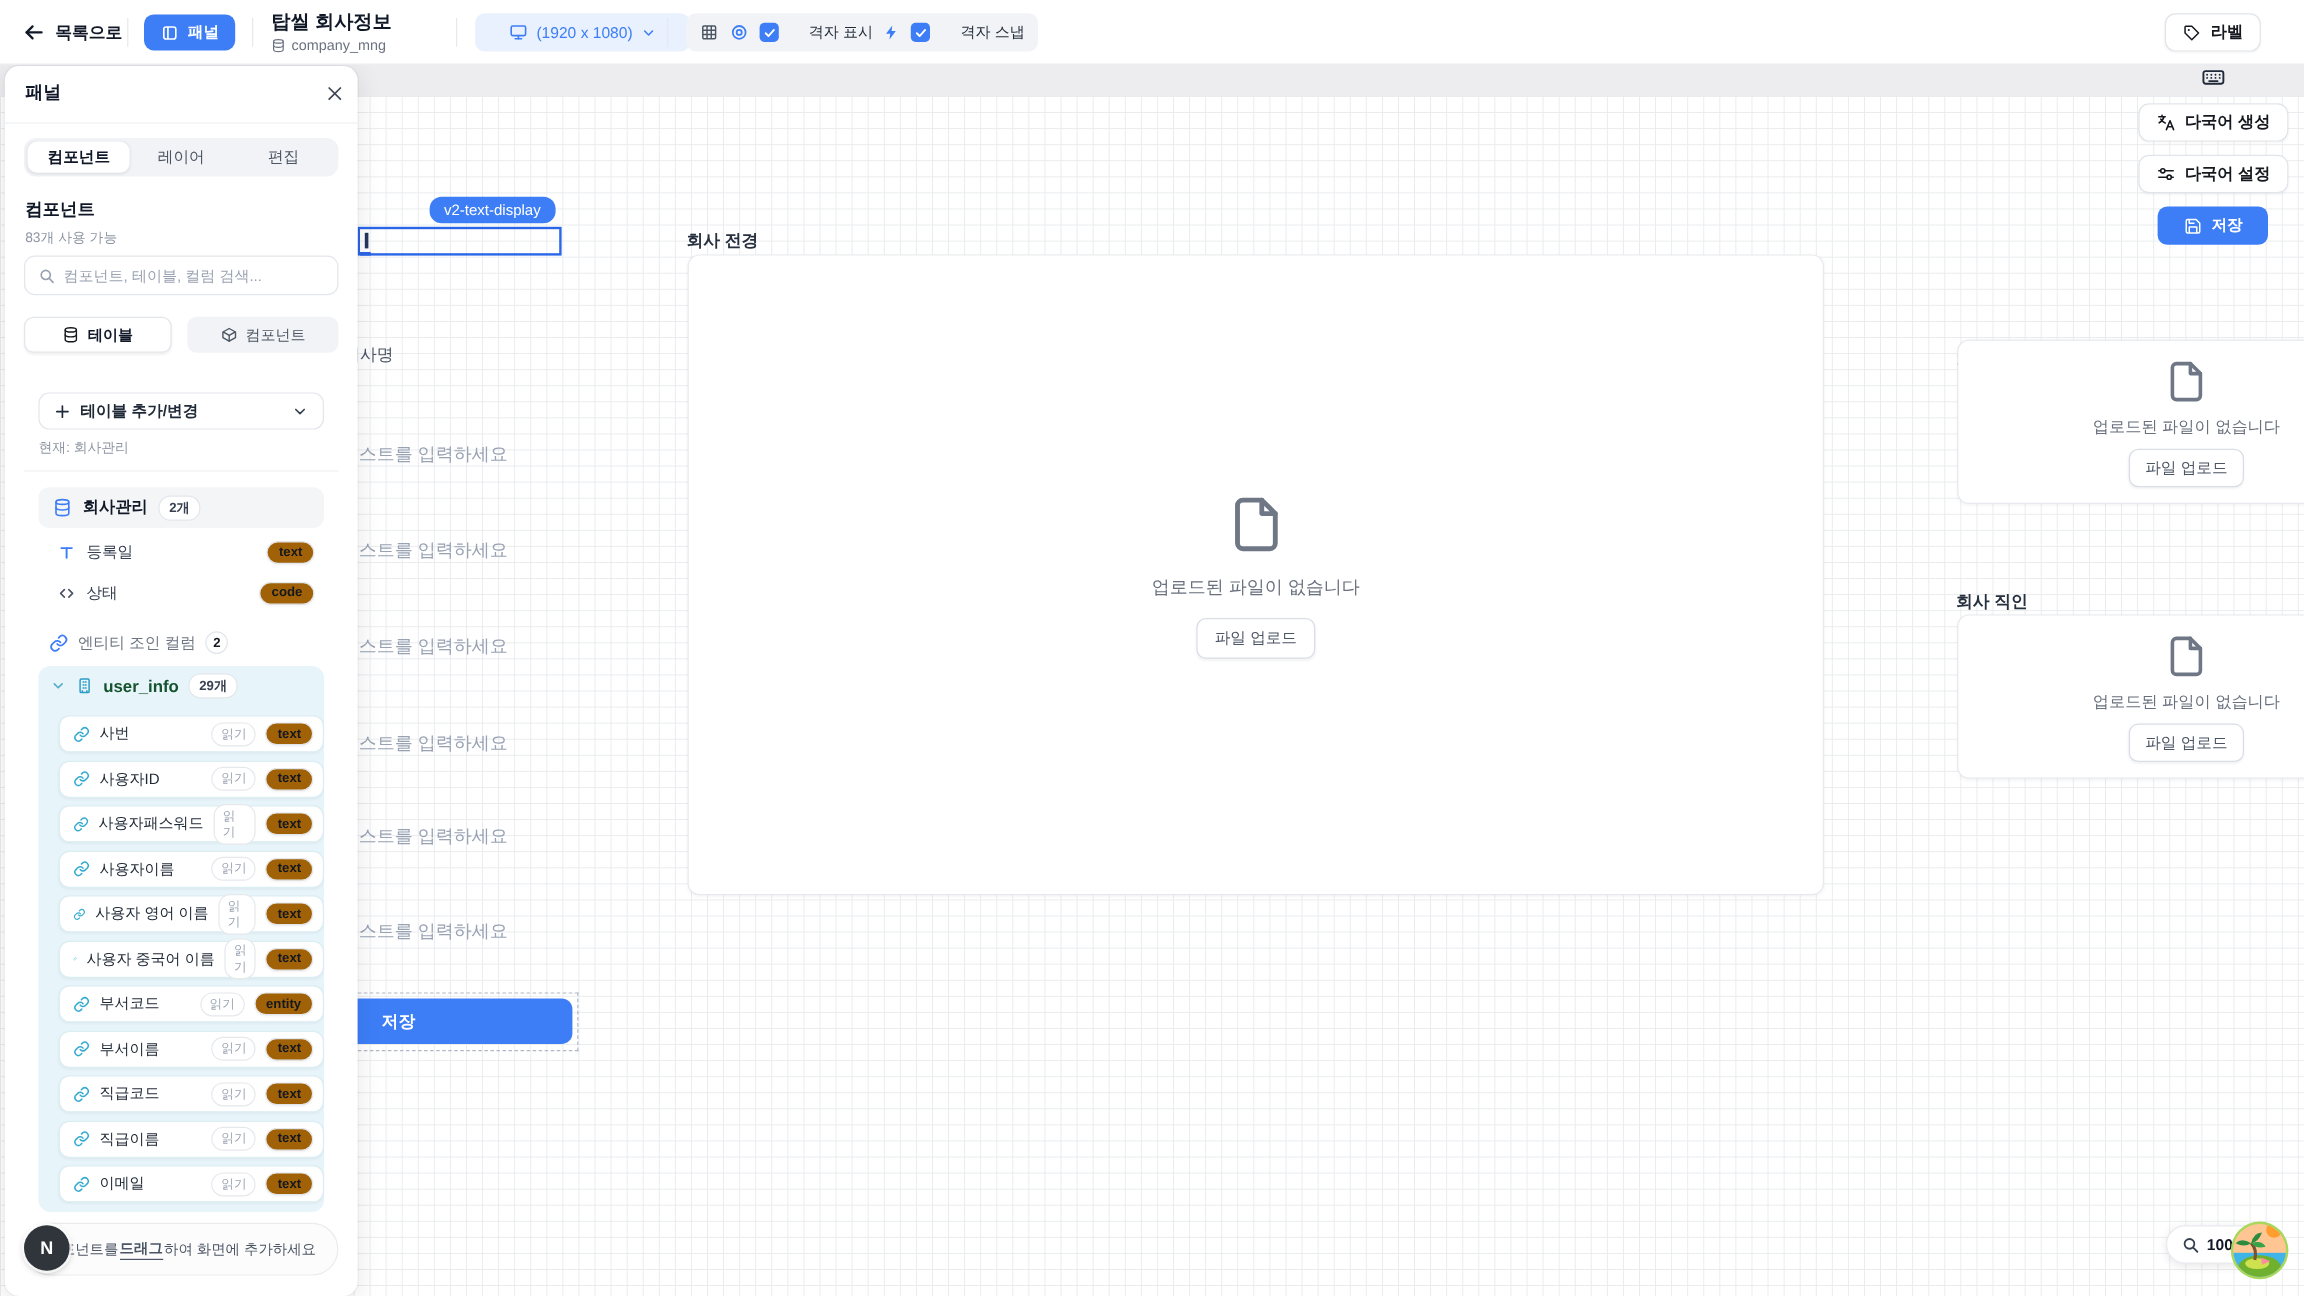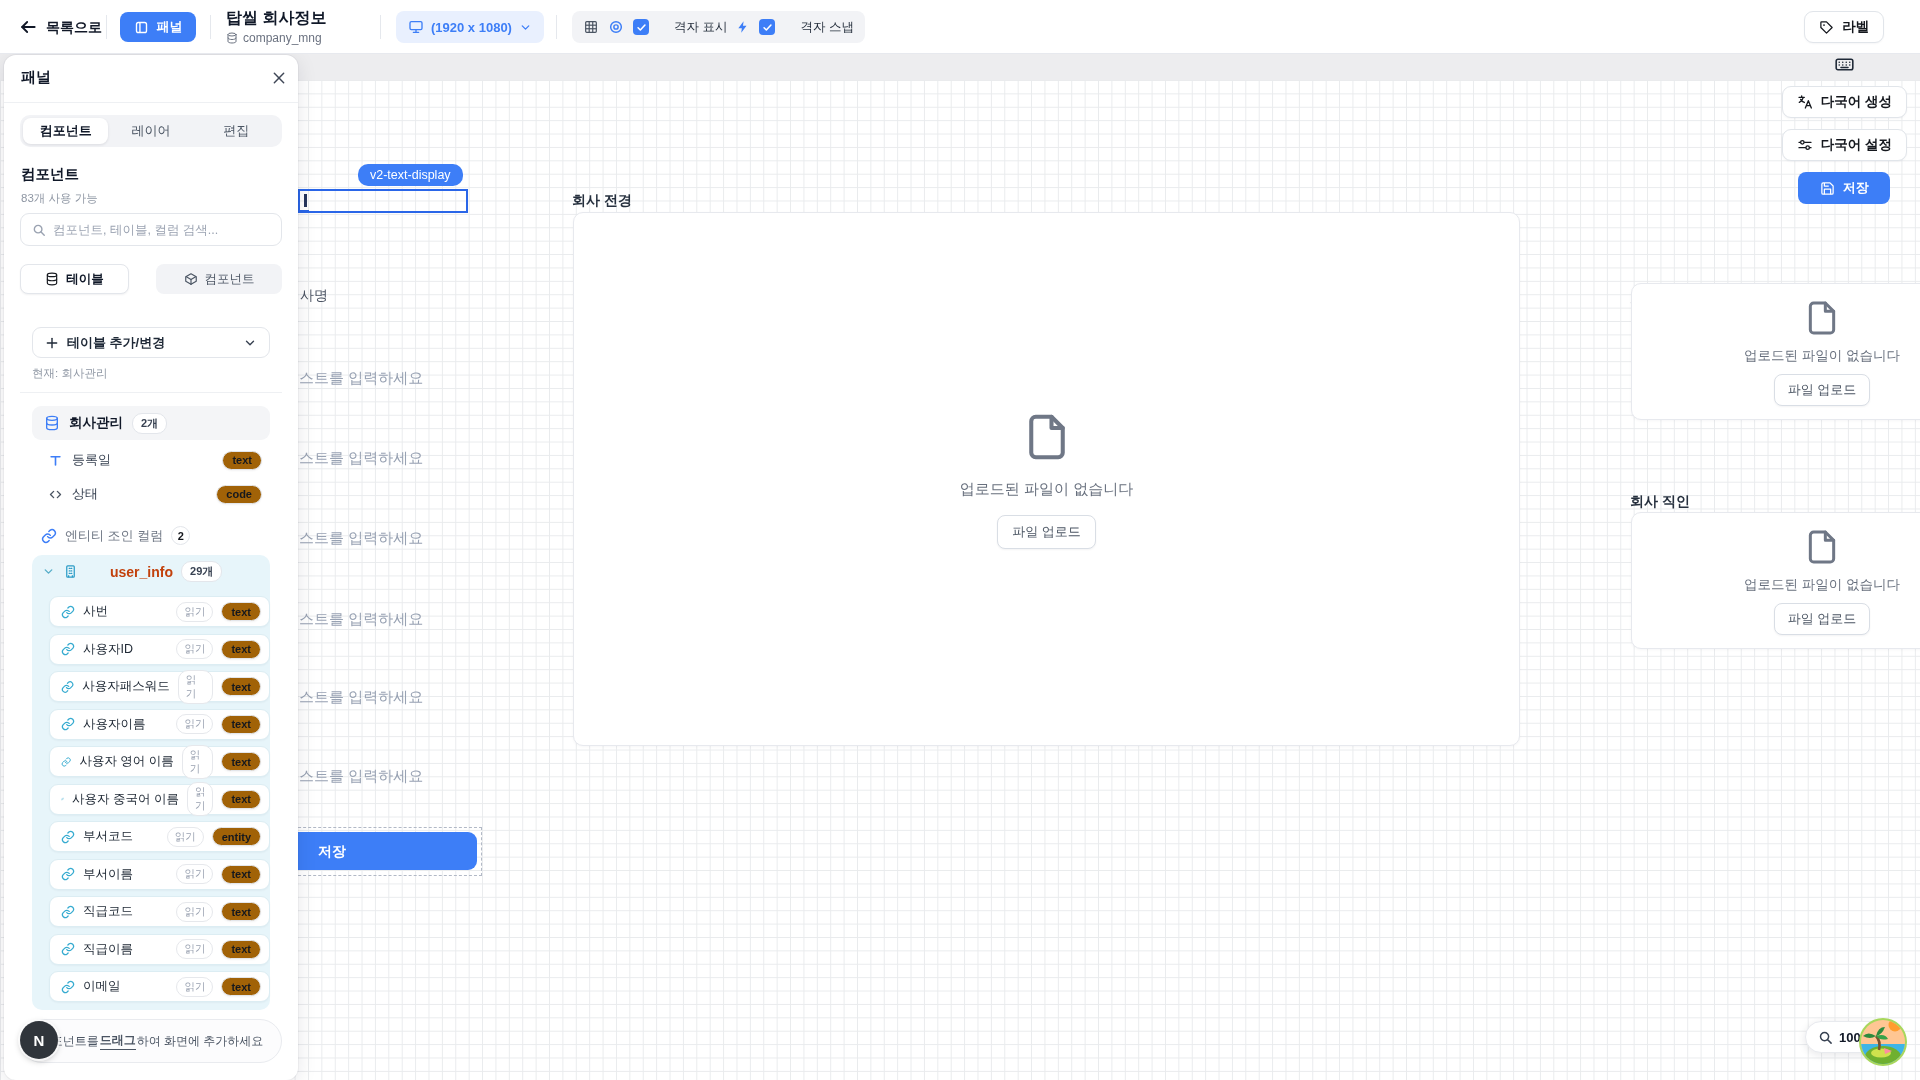--- a/index.html
+++ b/index.html
@@ -11,21 +11,21 @@
   #header { position:absolute; left:0; top:0; width:1920px; height:54px; background:#fff;
     border-bottom:1px solid #e7e9ee; z-index:30; }
   .vdiv { position:absolute; top:15px; width:1px; height:24px; background:#e5e8ed; }
   .icon-btn { display:inline-flex; align-items:center; justify-content:center; cursor:pointer; color:#1f2937; }
   .hdr-blue-btn { display:inline-flex; align-items:center; gap:8px; background:#3d7ef7; color:#fff;
     border-radius:8px; font-size:13px; font-weight:700; justify-content:center; }
   .hdr-white-btn { display:inline-flex; align-items:center; gap:8px; background:#fff; color:#15181e;
     border:1px solid #e1e5ea; border-radius:9px; font-size:13.5px; font-weight:600; height:32px;
     padding:0 14px; box-shadow:0 1px 2px rgba(16,24,40,.04); }
   .screen-pill { position:absolute; left:396px; top:11px; height:32px; display:inline-flex; align-items:center;
-    gap:7px; background:#e9f0fe; color:#3d7ef7; border-radius:8px; padding:0 12px; font-size:13px; font-weight:700;justify-content:flex-end; }
+    gap:7px; background:#e9f0fe; color:#3d7ef7; border-radius:8px; padding:0 28px; font-size:13px; font-weight:400;justify-content:flex-end; }
   .grid-opts { position:absolute; left:572px; top:11px; height:32px; display:inline-flex; align-items:center;
     gap:9px; background:#f2f3f6; border-radius:8px; padding:0 11px; }
   .chk { width:16px; height:16px; border-radius:4px; background:#3d7ef7; display:inline-flex;
     align-items:center; justify-content:center; }
   .grid-lbl { font-size:12.5px; color:#1f2937; font-weight:500;margin-left:16px; }
   #hdr-right { position:absolute; right:13px; top:11px; display:flex; align-items:center; gap:11px;flex-direction:column; }
 
   .hdr-title { position:absolute; left:226px; top:8px; font-size:16px; font-weight:800; color:#101828; }
   .hdr-sub { position:absolute; left:226px; top:31px; display:flex; align-items:center; gap:5px;
     font-size:12px; color:#6b7280; }
@@ -98,21 +98,21 @@
   .badge-read { background:#fff; border:1px solid #e6e8ec; border-radius:10px; font-size:10.5px;
     color:#9aa2b1; padding:2px 7px; }
   .join-row { position:absolute; left:37px; top:471px; display:flex; align-items:center; gap:8px; }
   .join-lbl { font-size:13px; color:#6e7683; }
   .num-badge { width:19px; height:19px; border-radius:50%; background:#fff; border:1px solid #e3e6eb;
     font-size:11px; font-weight:700; color:#15181e; display:flex; align-items:center; justify-content:center; }
   .entity-box { position:absolute; left:28px; top:500px; width:238px; height:455px; background:#e7f5fa;
     border-radius:10px; }
   .entity-head { position:absolute; left:0; top:0; width:238px; height:33px; display:flex; align-items:center;
     gap:8px; padding:0 10px; }
-  .entity-name { font-size:14px; font-weight:700; color:#c2410c;margin-left:24px; }
+  .entity-name { font-size:14px; font-weight:700; color:#14532d; }
   .ent-item { position:absolute; left:17px; width:221px; height:31px; background:#fff;
     border:1px solid #dcedf3; border-radius:9px; box-shadow:0 1px 2px rgba(16,24,40,.04);
     display:flex; align-items:center; gap:8px; padding:0 8px 0 11px; }
   .ent-item .lbl { font-size:12.5px; color:#202a36; flex:1; white-space:nowrap; }
   .hint-pill { position:absolute; left:16px; top:964px; width:262px; height:44px; border:1px solid #e9ebef;
     background:#fcfcfd; border-radius:22px; display:flex; align-items:center; justify-content:center;
     font-size:12px; color:#4b5563; }
   .hint-pill b { font-weight:800; border-bottom:1.5px solid #4b5563; margin:0 1px; }
   .fab-n { position:absolute; left:16px; top:966px; width:38px; height:38px; border-radius:50%;
     background:#30353b; color:#fff; font-size:15px; font-weight:800; display:flex; align-items:center;
@@ -224,21 +224,21 @@
   <div class="sec-count">83개 사용 가능</div>
 
   <div class="search-box">
     <svg width="14" height="14" viewBox="0 0 24 24" fill="none" stroke="#9aa2b1" stroke-width="2.4" stroke-linecap="round">
       <circle cx="10.5" cy="10.5" r="6.5"></circle>
         <line x1="15.5" y1="15.5" x2="21" y2="21"></line>
     </svg>
     <input placeholder="컴포넌트, 테이블, 컬럼 검색..." style="">
   </div>
 
-  <div class="mode-btn active" style="left:16px; width:109px;">
+  <div class="mode-btn active" style="left:16px; width:123px;">
     <svg width="14" height="14" viewBox="0 0 24 24" fill="none" stroke="#15181e" stroke-width="2" stroke-linecap="round">
       <ellipse cx="12" cy="5" rx="8" ry="3"></ellipse>
         <path d="M4 5v14c0 1.7 3.6 3 8 3s8-1.3 8-3V5"></path>
       <path d="M4 12c0 1.7 3.6 3 8 3s8-1.3 8-3"></path>
       </svg>
     <span>테이블</span>
   </div>
   <div class="mode-btn idle" style="left:152px; width:126px;">
     <svg width="14" height="14" viewBox="0 0 24 24" fill="none" stroke="#4b5563" stroke-width="2" stroke-linejoin="round">
       <path d="M21 16V8l-9-5-9 5v8l9 5z"></path>

